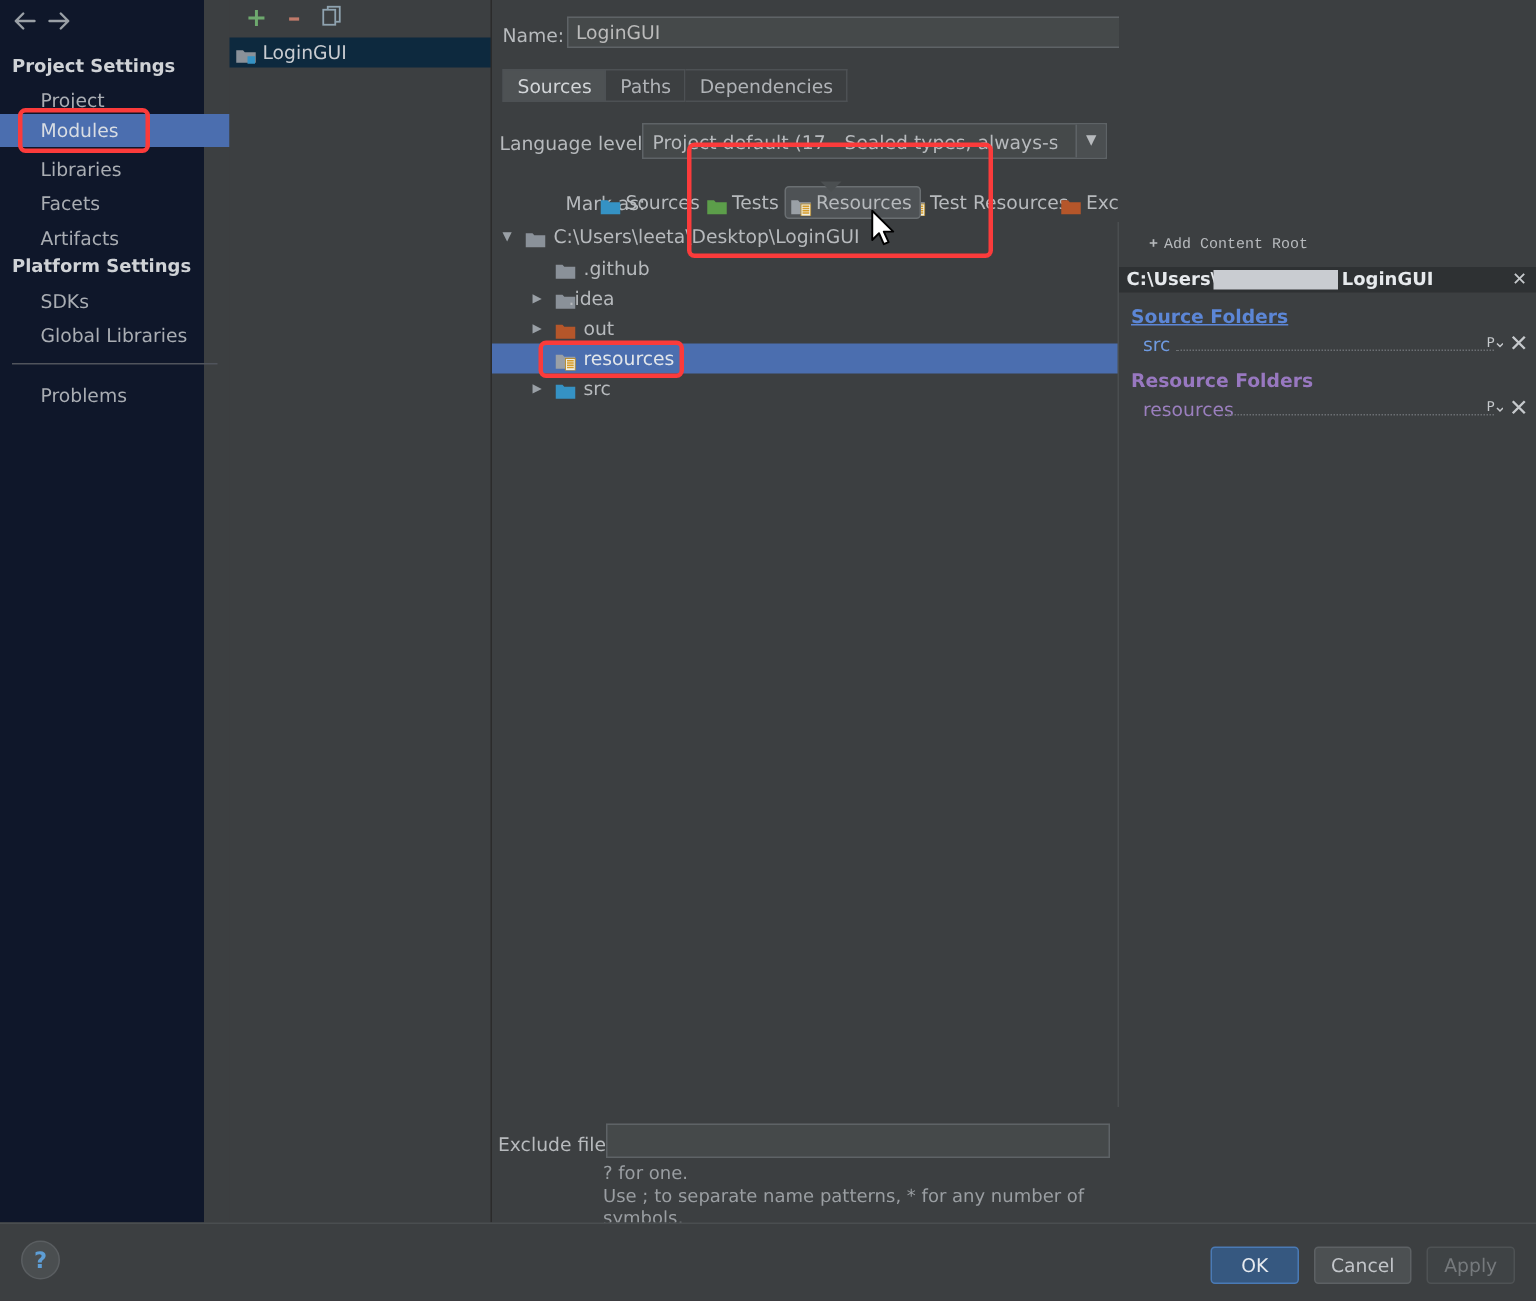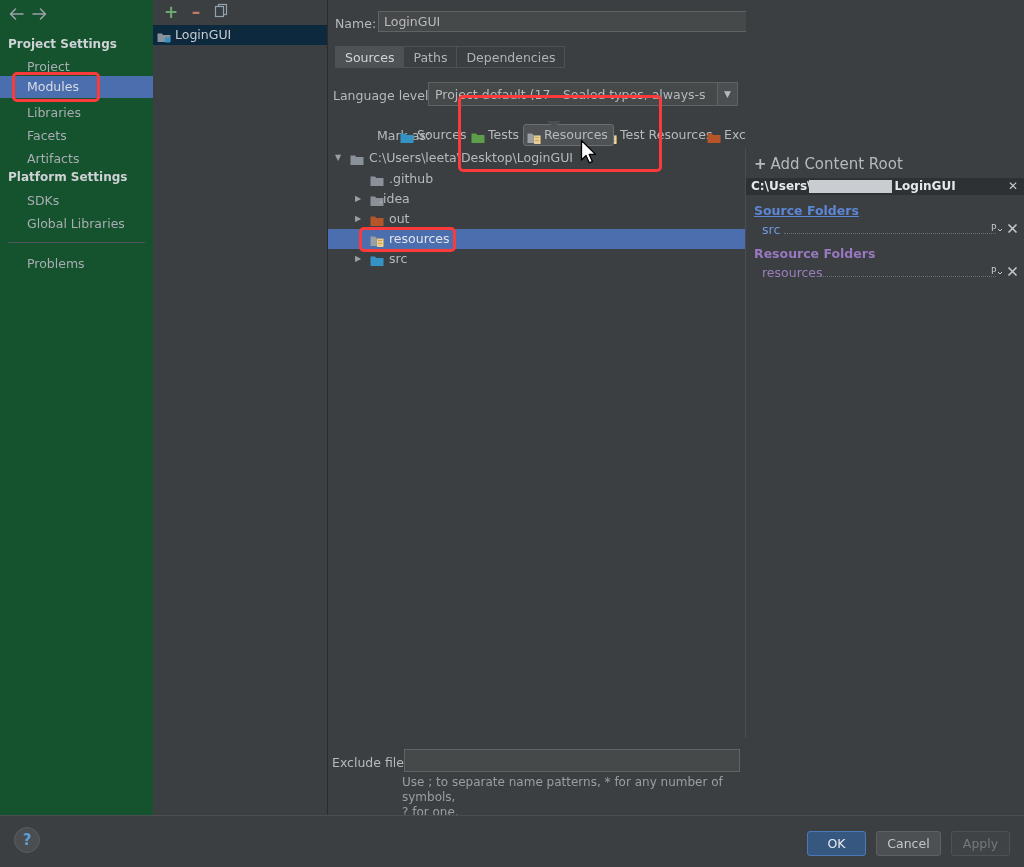--- a/index.html
+++ b/index.html
@@ -9,22 +9,22 @@
     background: #3c3f41;
     font-family: "DejaVu Sans", "Liberation Sans", sans-serif;
     font-size: 12px;
     color: #bbbbbb;
     overflow: hidden;
   }
   #root { position: relative; width: 1024px; height: 867px; background: #3c3f41; }
 
   
   #sidebar {
-    position: absolute; left: 0; top: 0; width: 153px; height: 815px;
-    background: #14532d;
+    position: absolute; left: 0; top: 0; width: 136px; height: 815px;
+    background: #0f172a;
   }
   .nav-arrows { position: absolute; left: 6px; top: 4px; width: 60px; height: 22px; }
   .nav-arrow {
     position: absolute; top: 3px; width: 18px; height: 16px;
     color: #9aa0a6; font-size: 14px; line-height: 16px; text-align: center;
   }
   .nav-arrow.back { left: 2px; }
   .nav-arrow.fwd  { left: 24px; }
 
   .grp-header {
@@ -151,22 +151,22 @@
     position: absolute; left: 402px; top: 775px; width: 340px;
     color: #9a9ea2; font-size: 12px; line-height: 15px;
   }
 
   
   #rootpanel {
     position: absolute; left: 746px; top: 0; width: 278px; height: 815px;
     background: #3c3f41;
   }
   #add-root {
-    position: absolute; left: 8px; top: 155px; height: 18px; line-height: 18px;
-    color: #b7babd; font-size: 15px;
+    position: absolute; left: 20px; top: 155px; height: 18px; line-height: 18px;
+    color: #b7babd; font-size: 10px; font-family: Liberation Mono, monospace;
   }
   #add-root .plus { color: #b7babd; font-weight: bold; margin-right: 4px; }
   #croot-bar {
     position: absolute; left: 0; top: 178px; width: 278px; height: 17px;
     background: #2e3133;
   }
   #croot-path {
     position: absolute; left: 5px; top: 0; height: 17px; line-height: 17px;
     color: #e6e9ec; font-weight: bold; font-size: 12px; white-space: nowrap;
   }
@@ -457,22 +457,22 @@
       <span>Exclude files:</span>
     </div>
     <div class="textfield" style="left:76px; top:749px; width:336px; height:23px;">
       <span></span>
     </div>
 
     <div class="divider-v" style="left:417px; top:148px; height:590px; background:#4a4e50;"></div>
   </div>
 
   <div id="exclude-hint">
+    <div>? for one.</div>
     <div>Use ; to separate name patterns, * for any number of symbols,</div>
-    <div>? for one.</div>
   </div>
 
   <div id="rootpanel">
 
     <div id="add-root">
       <span class="plus">+</span><span>Add Content Root</span>
     </div>
 
     <div id="croot-bar">
       <div id="croot-path">

